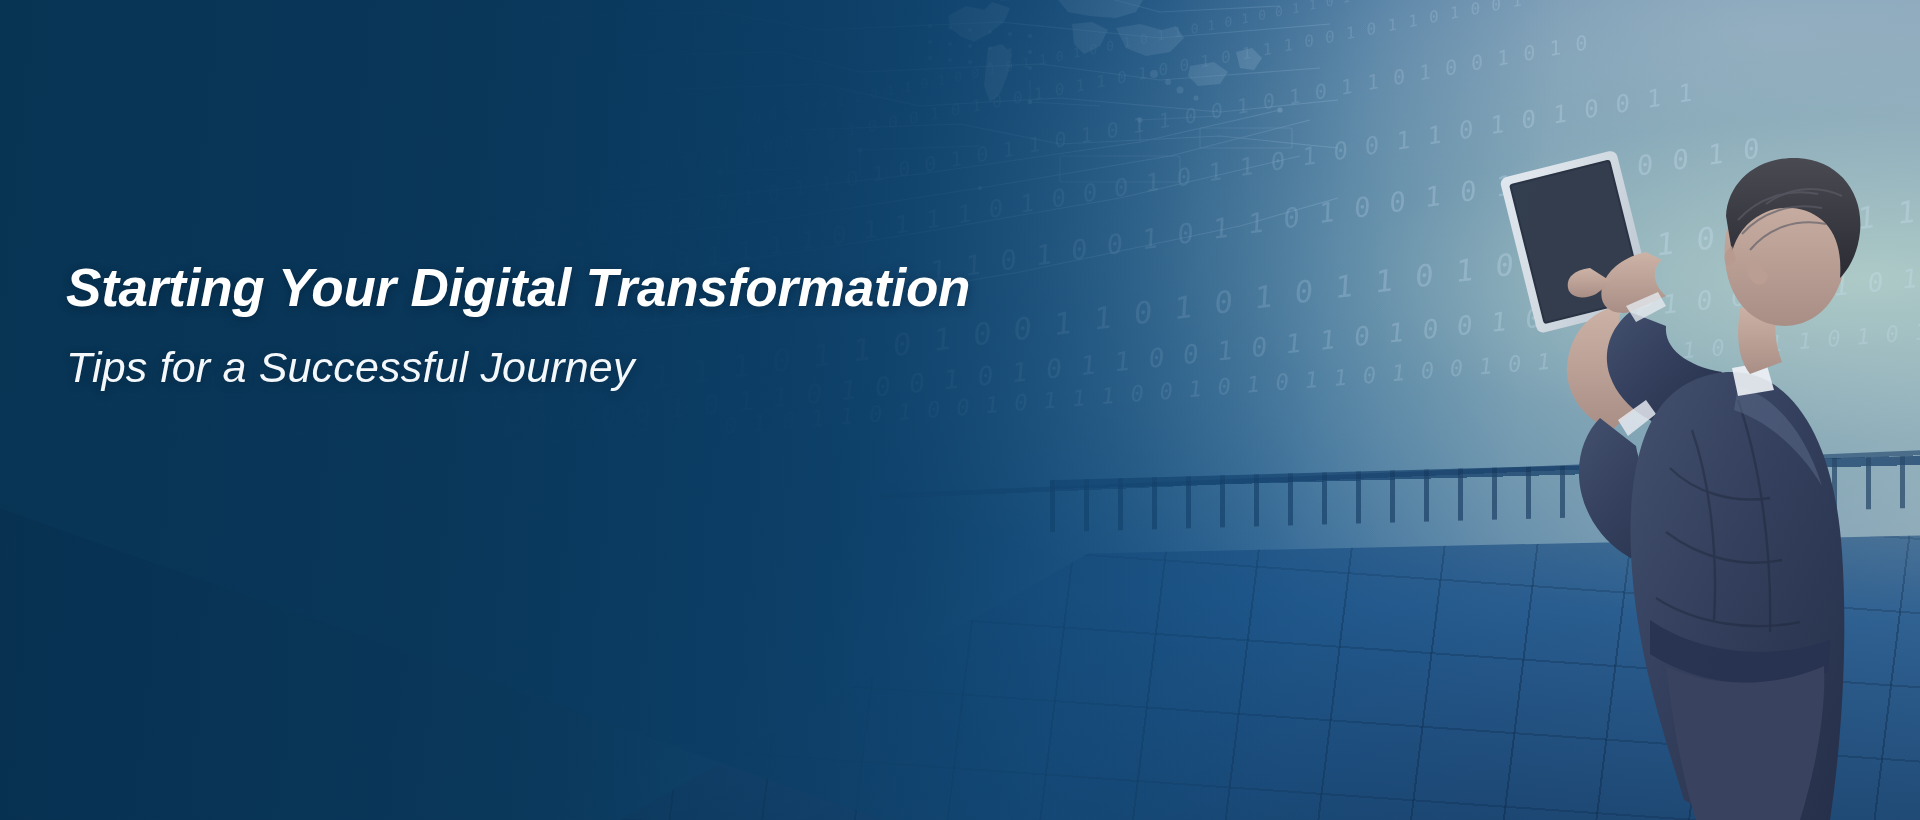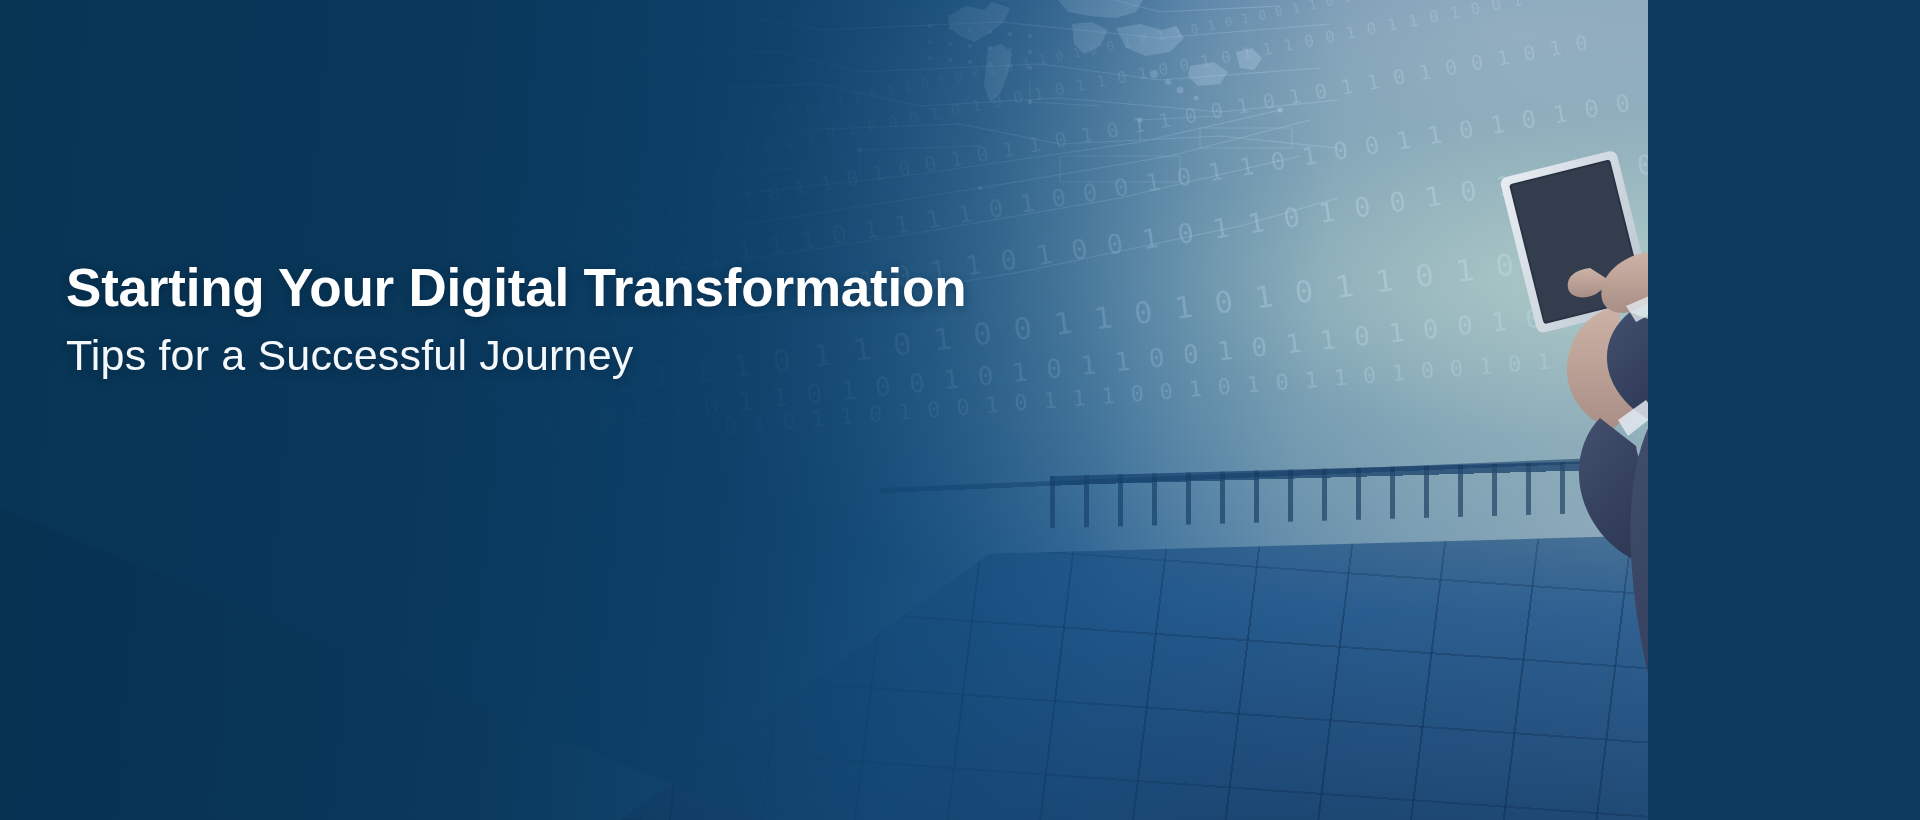--- a/index.html
+++ b/index.html
@@ -1,24 +1,25 @@
 <!DOCTYPE html>
 <html><head>
 <meta charset="utf-8">
 <style>
   * { margin:0; padding:0; box-sizing:border-box; }
   html,body { background:#0b3a5d; }
 
   .banner{
     position:relative;
-    width:1648px;
+    width:1920px;
     height:820px;
     overflow:hidden;
     font-family:"Liberation Sans", sans-serif;
     background:#4c1d95;
+    font-style:italic;
   }
 
   
   .layer{ position:absolute; inset:0; }
 
   
   .sky{
     background:
       radial-gradient(120% 90% at 97% 34%, rgba(176,204,200,.95) 0%, rgba(150,184,190,.55) 22%, rgba(108,150,170,0) 52%),
       radial-gradient(90% 70% at 92% 4%, rgba(150,173,196,.85) 0%, rgba(120,150,180,.35) 35%, rgba(60,110,150,0) 65%),
@@ -114,21 +115,21 @@
   .copy{ position:absolute; left:66px; top:258px; width:1000px; }
   .headline{
     font-size:53px;
     font-weight:700;
     line-height:1.12;
     color:#ffffff;
     letter-spacing:-0.004em;
     text-shadow:0 2px 10px rgba(3,25,45,.45);
   }
   .subhead{
-    margin-top:14px;
+    margin-top:26px;
     font-size:43px;
     font-weight:400;
     line-height:1.16;
     color:#f4f8fb;
     letter-spacing:.004em;
     text-shadow:0 2px 10px rgba(3,25,45,.40);
   }
 </style>
 </head>
 <body>

